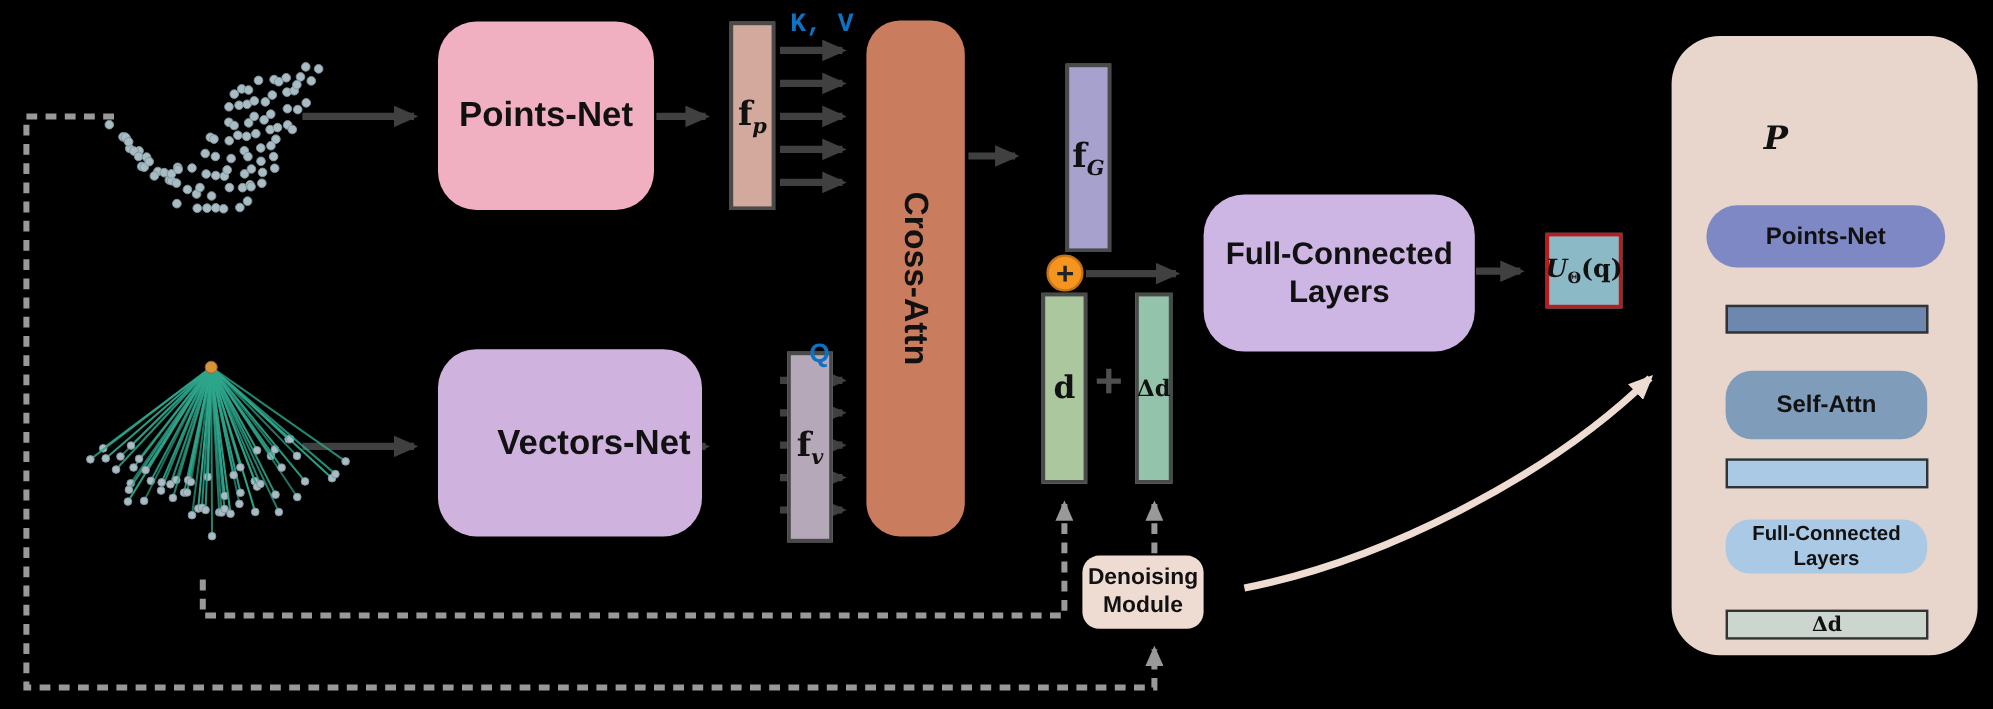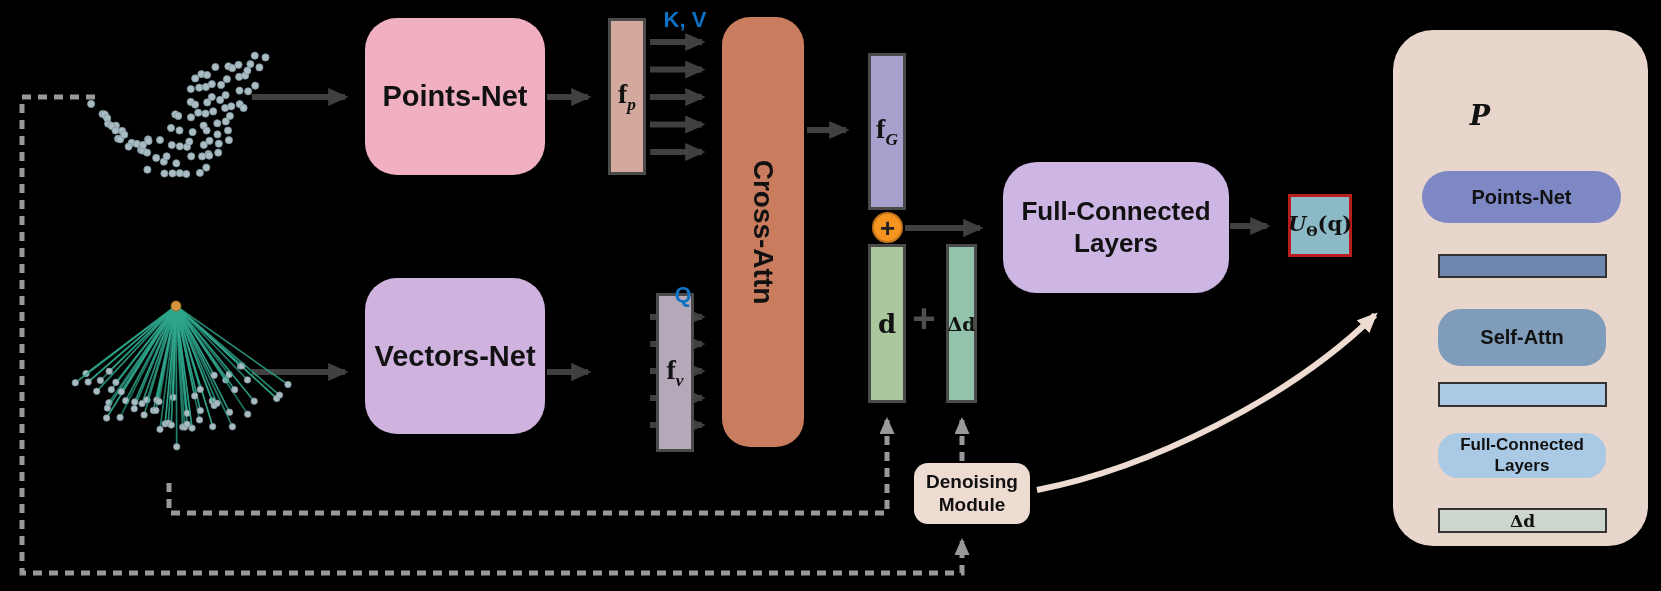--- a/index.html
+++ b/index.html
@@ -16,43 +16,43 @@
          font-family:"Liberation Sans",sans-serif;}
   #wires{position:absolute;left:0;top:0;width:1661px;height:591px;}
   .box{position:absolute;display:flex;align-items:center;justify-content:center;
        text-align:center;font-weight:bold;color:var(--ink);}
   .bar{position:absolute;border:3px solid var(--bar-border);box-sizing:border-box;
        display:flex;align-items:center;justify-content:center;}
   .math{font-family:"DejaVu Serif",serif;font-weight:bold;color:var(--ink);}
   .math sub{font-weight:bold;font-style:italic;font-size:0.62em;}
   .pointsnet{left:365px;top:18px;width:180px;height:157px;background:var(--pink-box);
              border-radius:32px;font-size:29px;}
-  .vectorsnet{left:365px;top:278px;width:180px;height:156px;background:var(--lilac-box);
-             border-radius:32px;font-size:29px;}
+  .vectorsnet{left:365px;top:291px;width:180px;height:156px;background:var(--lilac-box);
+             border-radius:32px;font-size:29px;padding-left:40px;}
   .fp{left:608px;top:18px;width:38px;height:157px;background:var(--fp-bar);}
   .fv{left:608px;top:293px;width:38px;height:159px;background:var(--fv-bar);margin-left:48px;}
   .crossattn{left:722px;top:17px;width:82px;height:430px;background:var(--cross-attn);
              border-radius:28px;font-size:28px;}
   .crossattn .vtext{transform:rotate(90deg);white-space:nowrap;}
-  .fg{left:868px;top:53px;width:38px;height:157px;background:var(--fg-bar);}
+  .fg{left:888px;top:53px;width:38px;height:157px;background:var(--fg-bar);}
   .dbar{left:868px;top:244px;width:38px;height:159px;background:var(--d-bar);}
   .ddbar{left:946px;top:244px;width:31px;height:159px;background:var(--dd-bar);}
-  .bigfont{font-size:28px;font-family:Liberation Serif, serif;}
+  .bigfont{font-size:28px;}
   .plus-circle{left:872px;top:212px;width:31px;height:31px;border-radius:50%;
                background:var(--plus-circle);border:2px solid #c4731a;box-sizing:border-box;
                font-size:26px;line-height:26px;color:#222;}
   .plus-label{left:906px;top:296px;width:36px;height:44px;font-size:40px;color:#4f4f4f;}
   .fcbox{left:1003px;top:162px;width:226px;height:131px;background:var(--fc-box);
          border-radius:34px;font-size:26px;line-height:1.22;flex-direction:column;}
   .ubox{left:1288px;top:194px;width:64px;height:63px;background:var(--u-box);
         border:3px solid #b91c1c;box-sizing:border-box;font-size:21px;}
   .ubox .math{font-weight:bold;}
-  .denoise{left:902px;top:463px;width:116px;height:61px;background:var(--denoise-box);
-           border-radius:14px;font-size:19px;line-height:1.18;flex-direction:column;margin-left:12px;}
-  .kv{left:655px;top:6px;width:60px;height:28px;color:var(--blue-label);font-size:22px;}
+  .denoise{left:902px;top:463px;width:101px;height:61px;background:var(--denoise-box);
+           border-radius:14px;font-size:19px;line-height:1.18;flex-direction:column;}
+  .kv{left:655px;top:6px;width:60px;height:28px;color:var(--blue-label);font-size:22px;font-family:Liberation Mono, monospace;}
   .qlbl{left:668px;top:281px;width:30px;height:28px;color:var(--blue-label);font-size:22px;}
   .panel{left:1393px;top:30px;width:255px;height:516px;background:var(--panel-bg);
          border-radius:40px;}
   .plabel{left:1462px;top:98px;width:36px;height:34px;font-size:27px;font-style:italic;}
   .rp-pointsnet{left:1422px;top:171px;width:199px;height:52px;background:var(--rp-pill);
                 border-radius:26px;font-size:20px;}
   .rp-bar1{left:1438px;top:254px;width:169px;height:24px;background:var(--rp-bar1);
            border:2px solid #333;}
   .rp-selfattn{left:1438px;top:309px;width:168px;height:57px;background:var(--rp-selfattn);
                border-radius:22px;font-size:20px;}

